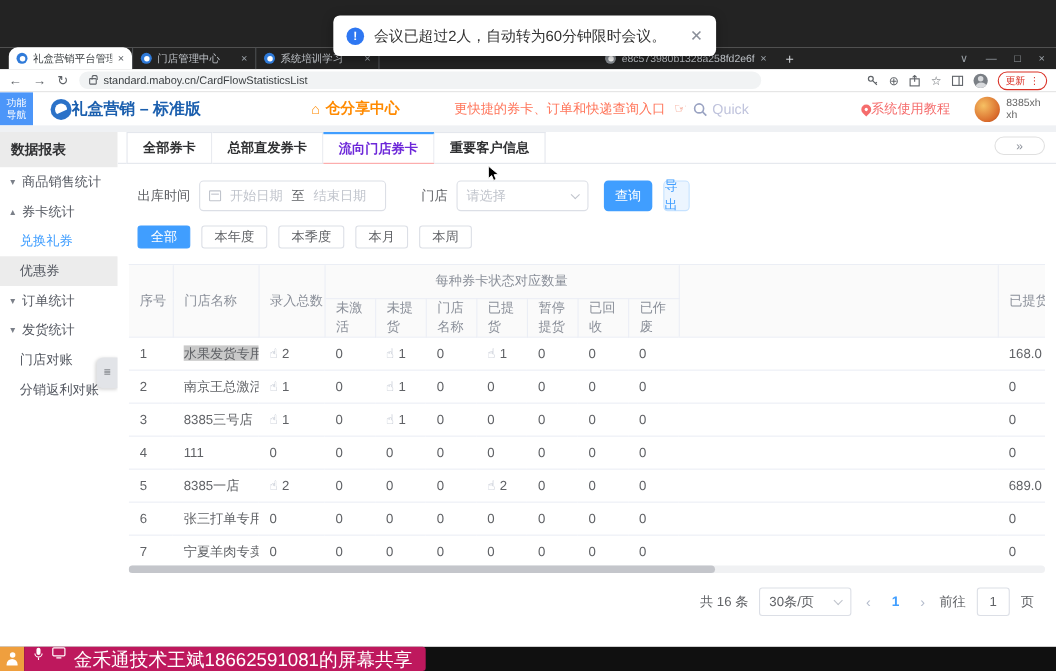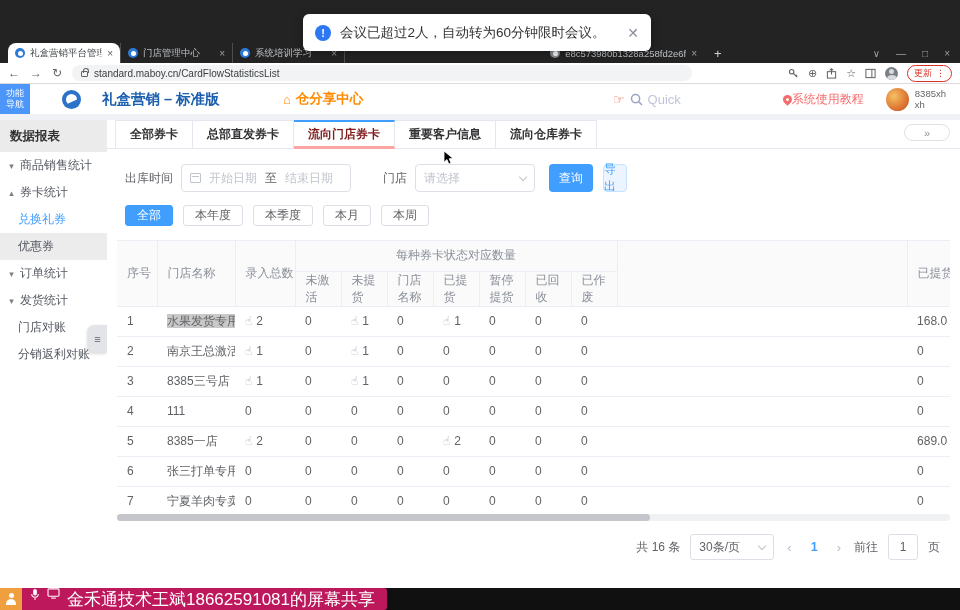--- a/index.html
+++ b/index.html
@@ -36,21 +36,21 @@
 
   
   .toast{position:absolute;left:303px;top:14px;width:348px;height:37px;background:#fff;border-radius:6px;box-shadow:0 2px 10px rgba(0,0,0,.35);display:flex;align-items:center;gap:9px;padding:0 12px;z-index:60}
   .info-ic{width:16px;height:16px;border-radius:50%;background:#2e77f2;color:#fff;font-size:11px;font-weight:bold;display:flex;align-items:center;justify-content:center;flex:none}
   .toast .msg{font-size:13.5px;color:#333;white-space:nowrap}
   .toast .x{margin-left:auto;color:#8a8f99;font-size:14px;cursor:pointer}
 
   
   .appheader{position:absolute;left:0;top:84px;width:960px;height:30px;background:#fff;display:flex;align-items:center}
   .navtoggle{width:30px;height:30px;background:#4c96f9;color:#fff;font-size:9px;line-height:11px;text-align:center;padding-top:4px;flex:none;cursor:pointer}
-  .brandwrap{display:flex;align-items:flex-start;gap:21px;margin-left:32px}
+  .brandwrap{display:flex;align-items:flex-start;gap:0;margin-left:16px}
   .brandlogo{width:19px;height:19px;border-radius:50%;background:#2b72c8;position:relative}
   .brandlogo::after{content:"";position:absolute;left:4px;top:4px;width:11px;height:11px;border-radius:50%;background:#fff;clip-path:polygon(0 0,100% 0,100% 55%,0 100%)}
   .brandname{color:#1b5fae;font-size:14.5px;font-weight:bold}
   .sharecenter{position:absolute;left:283px;display:flex;align-items:center;gap:5px;color:#ff8a00;font-size:13.5px;font-weight:bold;cursor:pointer}
   .sharecenter .house{font-size:13px}
   .hdr-right{margin-left:auto;display:flex;align-items:center;padding-right:14px}
   .quickentry{color:#ff7459;font-size:12px;cursor:pointer}
   .pointhand{color:#f0876d;font-size:13px;margin-left:8px}
   .quicklabel{color:#c0c4dd;font-size:13px;margin-left:5px}
   .tutorial{display:flex;align-items:center;gap:0;color:#f56c6c;font-size:12px;margin-left:102px;cursor:pointer}
@@ -70,21 +70,21 @@
   .sitem.lvl1{padding-left:18px}
   .sitem.active{color:#409eff}
   .sitem.hl{background:#ececec}
   .sb-handle{position:absolute;right:0;top:205px;width:19px;height:28px;background:#e2e4e8;border-radius:6px 0 0 6px;box-shadow:-1px 1px 3px rgba(0,0,0,.15);display:flex;align-items:center;justify-content:center;color:#5f6368;font-size:11px;cursor:pointer}
 
   
   .main{position:absolute;left:107px;top:120px;width:853px;height:468px;background:#fff;overflow:hidden}
   .ctabs{display:flex;border-bottom:1px solid #e4e7ed;padding-left:8px;height:29px}
   .ctab{display:flex;align-items:center;padding:0 14px;font-size:12px;font-weight:bold;color:#303133;border:1px solid #e4e7ed;border-left:none;margin-bottom:-1px;background:#fff;cursor:pointer}
   .ctab:first-child{border-left:1px solid #e4e7ed}
-  .ctab.active{color:#7f1d1d;border-top:2px solid #409eff;border-bottom:3px solid #fca5a5}
+  .ctab.active{color:#6d28d9;border-top:2px solid #409eff;border-bottom:1px solid #fca5a5}
   .collapsebtn{position:absolute;right:10px;top:4px;width:46px;height:17px;border:1px solid #e0e0e0;border-radius:9px;display:flex;align-items:center;justify-content:center;color:#8a8f99;font-size:11px;cursor:pointer;background:#fff}
 
   .filterrow{display:flex;align-items:center;margin:15px 0 0 18px;font-size:12px;color:#606266}
   .daterange{width:170px;height:28px;border:1px solid #dcdfe6;border-radius:4px;display:flex;align-items:center;gap:8px;padding:0 8px;margin-left:8px;background:#fff}
   .ph{color:#c0c4cc}
   .cal{width:11px;height:10px;border:1px solid #c0c4cc;border-radius:1px;position:relative}
   .cal::before{content:"";position:absolute;left:1px;top:2px;right:1px;border-top:1px solid #c0c4cc}
   .storelabel{margin-left:32px}
   .select{width:120px;height:28px;border:1px solid #dcdfe6;border-radius:4px;display:flex;align-items:center;justify-content:space-between;padding:0 8px;margin-left:8px;background:#fff}
   .chev{width:6px;height:6px;border-right:1.4px solid #c0c4cc;border-bottom:1.4px solid #c0c4cc;transform:rotate(45deg);margin-top:-3px}
@@ -204,20 +204,21 @@
     </div>
     <div class="brandwrap">
       <span class="brandlogo"></span>
       <span class="brandname">礼盒营销 – 标准版</span>
     </div>
     <div class="sharecenter">
       <span class="house">⌂</span>
       <span>仓分享中心</span>
     </div>
     <div class="hdr-right">
+      <span class="quickentry">更快捷的券卡、订单和快递查询入口</span>
       <span class="pointhand">☞</span>
       <svg width="13" height="13" viewBox="0 0 14 14" style="margin-left:5px">
           <circle cx="6" cy="6" r="4.4" fill="none" stroke="#9aa3c2" stroke-width="1.6"></circle>
           <line x1="9.4" y1="9.4" x2="13" y2="13" stroke="#9aa3c2" stroke-width="1.6"></line>
         </svg>
       <span class="quicklabel">Quick</span>
       <span class="tutorial">
         <span class="pin"></span>
         <span>系统使用教程</span>
       </span>
@@ -268,21 +269,20 @@
         <span>≡</span>
       </div>
   </div>
 
   <div class="main">
     <div class="ctabs" id="card-tabs">
         <div class="ctab">全部券卡</div>
         <div class="ctab">总部直发券卡</div>
         <div class="ctab active">流向门店券卡</div>
         <div class="ctab">重要客户信息</div>
-        <div class="ctab">流向仓库券卡</div>
       </div>
     <div class="collapsebtn">
         <span>»</span>
       </div>
 
     <div class="filterrow">
       <span>出库时间</span>
       <div class="daterange">
         <span class="cal"></span>
         <span class="ph">开始日期</span>

